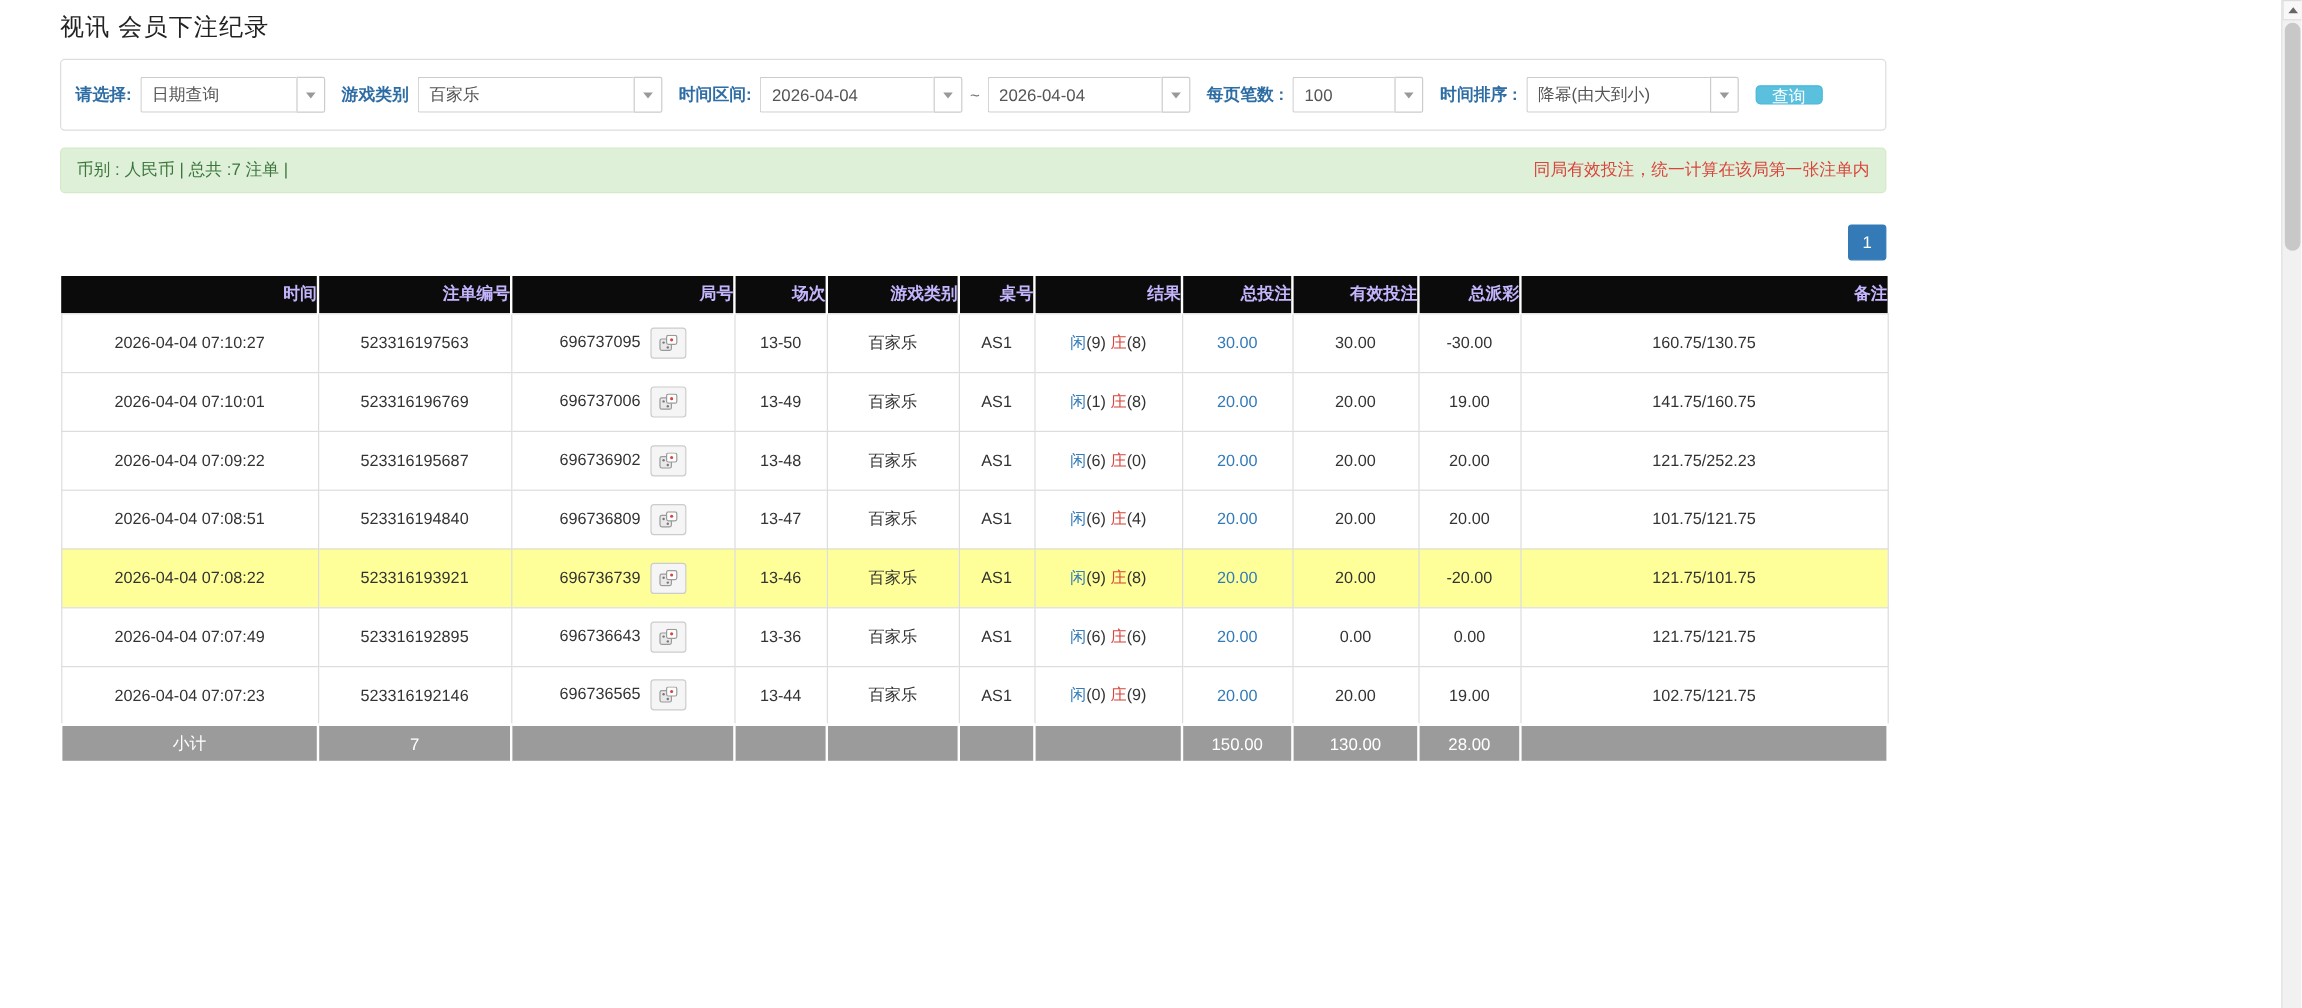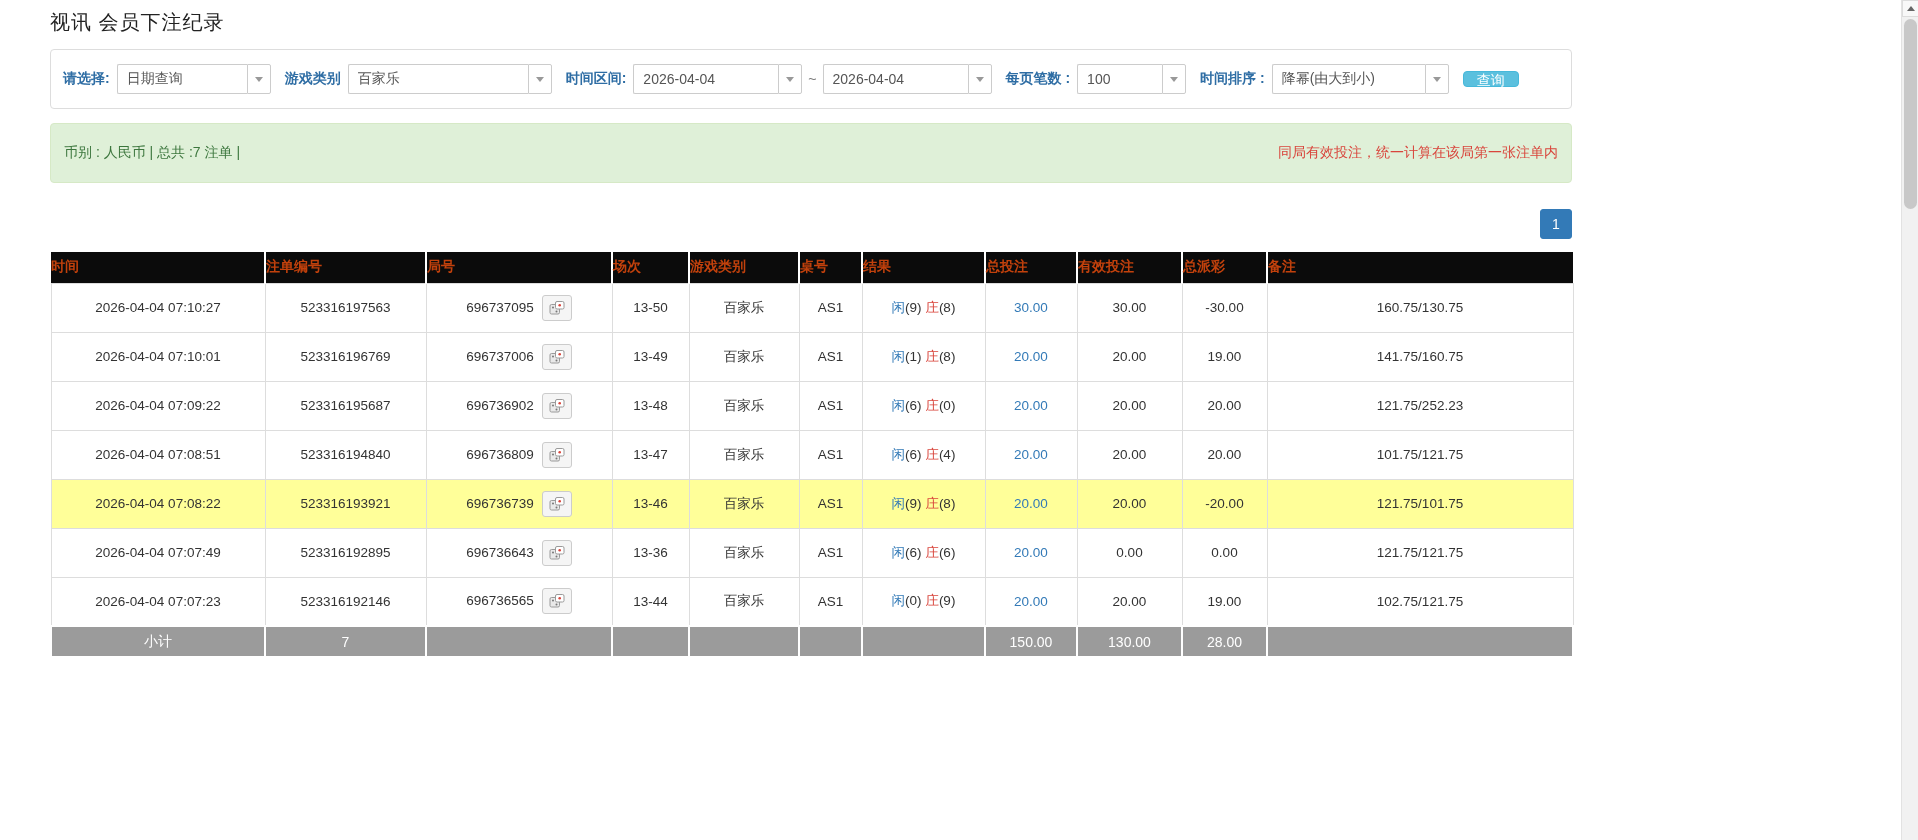--- a/index.html
+++ b/index.html
@@ -25,33 +25,33 @@
     border-top: 5px solid #999; display: block; }
   .w130 input { width: 130px; } .w180 input { width: 180px; } .w145 input { width: 145px; }
   .w85 input { width: 85px; } .w153 input { width: 153px; }
   .tilde { color: #777; font-size: 14px; margin: 0 6px; }
   .search-btn { margin-left: 14px; height: 16px; padding: 0 13px; background: #5bc0de; border: 1px solid #46b8da;
     border-radius: 4px; color: #fff; font-size: 14px; cursor: pointer;
     font-family: "Liberation Sans", "DejaVu Sans", sans-serif; }
 
   
   .info-bar { margin-top: 14px; background: #dff0d8; border: 1px solid #d6e9c6; border-radius: 4px;
-    padding: 20px 13px; display: flex; justify-content: space-between; align-items: center; font-size: 14px; gap: 16px; }
+    padding: 9px 13px; display: flex; justify-content: space-between; align-items: center; font-size: 14px; gap: 16px; }
   .info-left { color: #3c763d; }
   .info-right { color: #d9453c; }
 
   
   .pagination-row { margin-top: 26px; display: flex; justify-content: flex-end; }
   .page-btn { min-width: 32px; height: 30px; background: #337ab7; border: 1px solid #337ab7; border-radius: 3px;
     color: #fff; font-size: 14px; display: flex; align-items: center; justify-content: center; cursor: pointer; }
 
   
   .bet-table { margin-top: 13px; width: 1522px; border-collapse: collapse; table-layout: fixed; font-size: 13.5px; }
-  .bet-table thead th { background: #0b0b0b; color: #c2410c; font-weight: bold; height: 31px; font-size: 14px;
-    border-right: 2px solid #fff; text-align: left; }
+  .bet-table thead th { background: #0b0b0b; color: #c4b5fd; font-weight: bold; height: 31px; font-size: 14px;
+    border-right: 2px solid #fff; text-align: right; }
   .bet-table thead th:last-child { border-right: none; }
   .bet-table tbody td { height: 49px; background: #fff; border: 1px solid #ddd; text-align: center;
     color: #333; vertical-align: middle; }
   .bet-table tbody tr.highlight td { background: #ffff99; }
   .round-btn { display: inline-flex; align-items: center; justify-content: center; width: 30px; height: 26px;
     margin-left: 8px; border: 1px solid #ccc; border-radius: 3px; background: #f5f5f5; cursor: pointer;
     vertical-align: middle; }
   .res-p { color: #337ab7; } .res-b { color: #d9453c; } .res-n { color: #333; }
   .bet-link { color: #337ab7; text-decoration: none; cursor: pointer; }
   td.neg { color: #e03333; }

